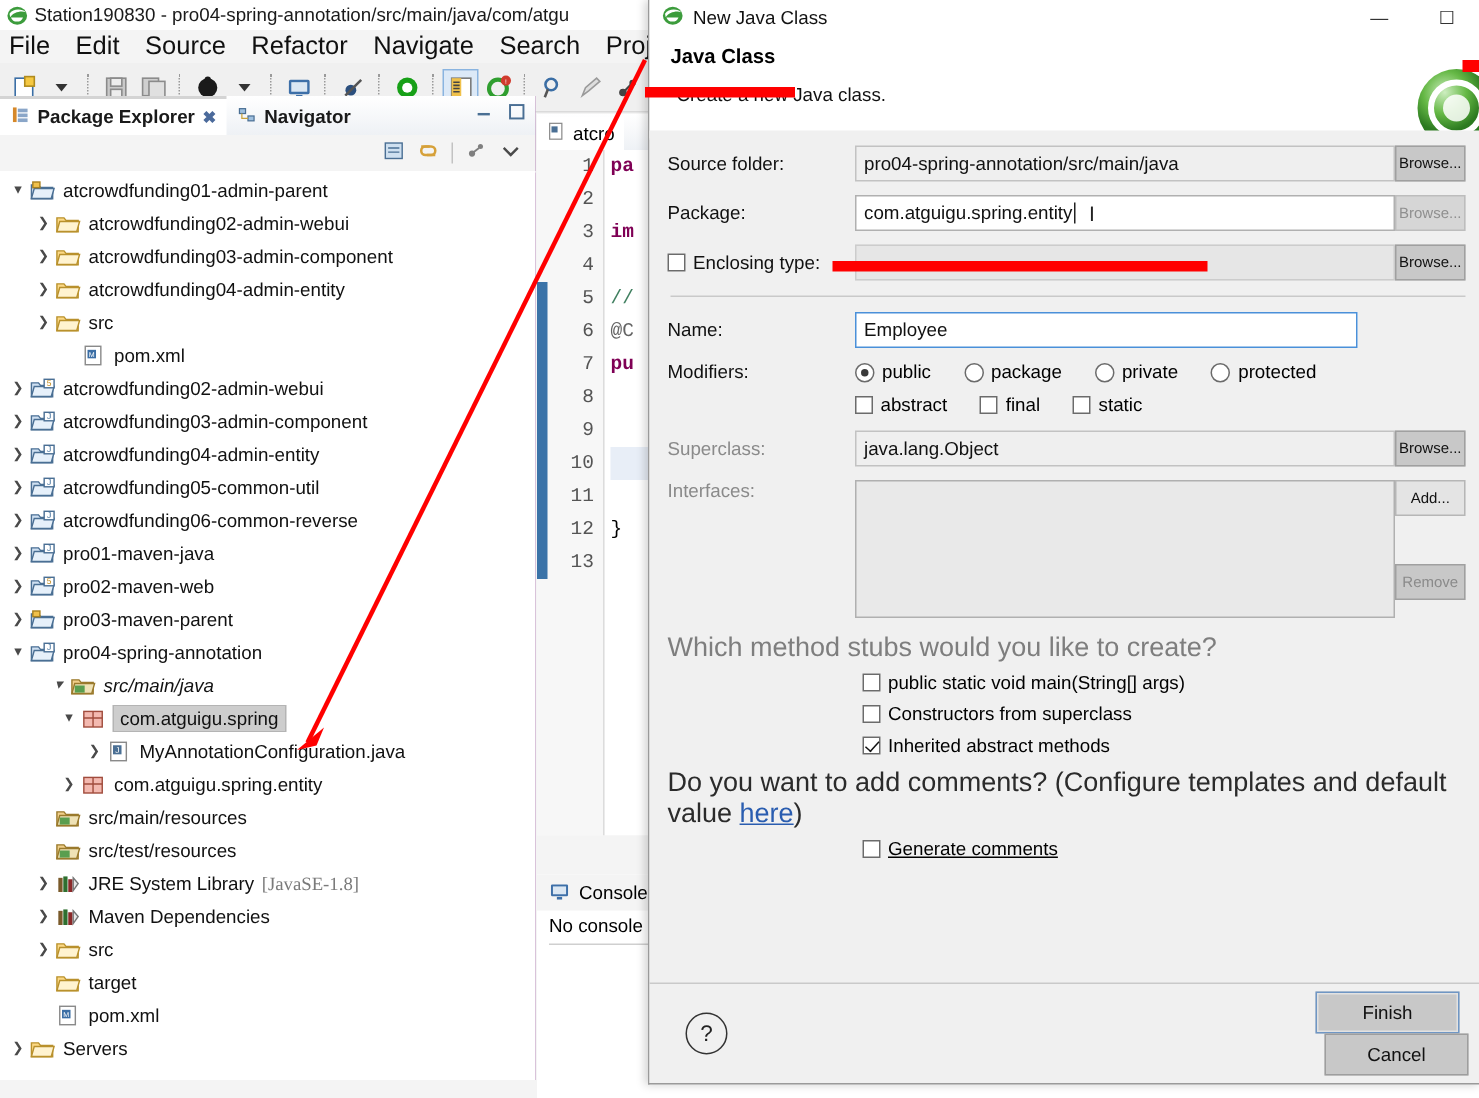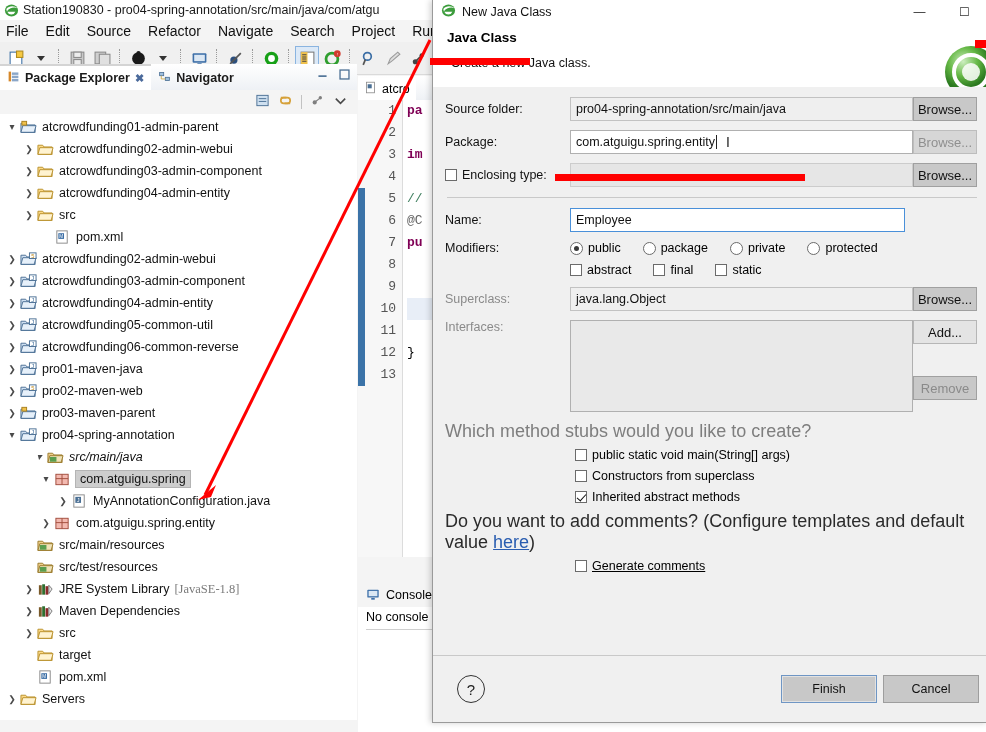--- a/index.html
+++ b/index.html
@@ -9,21 +9,21 @@
     background:#f0f0f0;
   }
   
   #ide{position:absolute;left:0;top:0;width:986px;height:732px;background:#f4f4f4;}
 
   .titlebar{height:20px;background:#ffffff;display:flex;align-items:center;padding-left:4px;border-bottom:0;}
   .tb-icon{width:15px;height:15px;margin-right:4px;flex:none;position:relative;}
   .tb-title{font-size:12.5px;color:#1a1a1a;white-space:nowrap;overflow:hidden;}
 
   .menubar{height:22px;background:#f4f4f4;display:flex;align-items:center;padding-left:6px;gap:17px;}
-  .menubar span{font-size:14px;color:#101010;white-space:nowrap;}
+  .menubar span{font-size:17px;color:#101010;white-space:nowrap;}
 
   .toolbar{height:32px;background:#f0f0f0;display:flex;align-items:center;padding-left:5px;gap:3px;border-bottom:1px solid #dadada;}
   .tbtn{width:22px;height:22px;display:inline-flex;align-items:center;justify-content:center;position:relative;}
   .tsep{width:1px;height:18px;border-left:1px dotted #9a9a9a;margin:0 3px;}
   .caret{width:0;height:0;border-left:4px solid transparent;border-right:4px solid transparent;border-top:5px solid #333;}
 
   
   .view{position:absolute;left:0;top:64px;width:357px;height:656px;background:#701a75;}
   .view-tabs{height:26px;display:flex;align-items:flex-end;position:relative;background:linear-gradient(#ffffff,#eef1f5);}
   .vtab{height:24px;display:flex;align-items:center;gap:5px;padding:0 7px;font-weight:bold;font-size:12.5px;color:#1a1a1a;white-space:nowrap;}
@@ -77,40 +77,40 @@
 
   .frow{display:flex;align-items:center;margin-bottom:9px;}
   .flabel{width:125px;flex:none;font-size:12.5px;color:#111;}
   .flabel.dimlbl{color:#8a8a8a;}
   .finput{flex:1;height:24px;border:1px solid #b0b0b0;background:#ffffff;display:flex;align-items:center;padding:0 5px;font-size:12.5px;color:#111;box-sizing:border-box;}
   .finput.readonly{background:#efefef;border:1px solid #c2c2c2;color:#111;}
   .finput.empty{background:#e6e6e6;border:1px solid #cccccc;}
   .finput.focus{border:1px solid #4a90d9;}
   .caretbar{display:inline-block;width:1px;height:14px;background:#222;margin:0 1px;}
   .ibeam{margin-left:8px;color:#222;font-size:14px;}
-  .btn{width:64px;height:24px;margin-left:0;flex:none;background:#c8c8c8;border:1px solid #a0a0a0;font-size:13px;display:flex;align-items:center;justify-content:center;color:#111;box-sizing:border-box;overflow:hidden;white-space:nowrap;}
+  .btn{width:47px;height:24px;margin-left:0;flex:none;background:#c8c8c8;border:1px solid #a0a0a0;font-size:10px;display:flex;align-items:center;justify-content:center;color:#111;box-sizing:border-box;overflow:hidden;white-space:nowrap;}
   .btn.soft{background:#d6d6d6;color:#8f8f8f;border-color:#bdbdbd;}
   .btn.light{background:#e4e4e4;color:#111;border-color:#b6b6b6;}
   .btn.dimtxt{color:#8a8a8a;}
   .cb{width:12px;height:12px;border:1px solid #6b6b6b;background:#fff;display:inline-block;flex:none;margin-right:5px;position:relative;box-sizing:border-box;}
   .cb.checked::after{content:"";position:absolute;left:3px;top:0px;width:4px;height:8px;border:solid #111;border-width:0 1.6px 1.6px 0;transform:rotate(42deg);}
   .rb{width:13px;height:13px;border:1px solid #6b6b6b;border-radius:50%;background:#fff;display:inline-block;flex:none;margin-right:5px;position:relative;box-sizing:border-box;}
   .rb.sel::after{content:"";position:absolute;left:3px;top:3px;width:5px;height:5px;border-radius:50%;background:#3a3a3a;}
   .hr{height:1px;background:#c9c9c9;margin:10px 0 10px 2px;}
   .modrow{display:flex;align-items:flex-start;font-size:12.5px;}
   .mod{display:flex;align-items:center;margin-right:22px;white-space:nowrap;}
   .ulc{text-decoration:underline;}
   .list-box{flex:1;height:92px;border:1px solid #b0b0b0;background:#e9e9e9;box-sizing:border-box;}
   .qtext{font-size:18px;color:#7e7e7e;margin:4px 0 6px 0;}
   .qtext.dark{color:#2b2b2b;}
   .stub{display:flex;align-items:center;margin-left:130px;margin-bottom:7px;font-size:12.5px;}
   .link{color:#2a5db0;text-decoration:underline;}
   .dlg-foot{position:absolute;left:0;bottom:0;right:0;height:66px;background:#f0f0f0;border-top:1px solid #c9c9c9;display:flex;align-items:center;padding:0 8px;}
   .helpbtn{width:26px;height:26px;border:1.6px solid #333;border-radius:50%;display:flex;align-items:center;justify-content:center;font-size:15px;color:#222;margin-left:16px;}
-  .footbtns{margin-left:auto;display:flex;}
+  .footbtns{margin-left:auto;display:flex;flex-direction:column;}
   .bigbtn{width:96px;height:28px;background:#c8c8c8;border:1px solid #9e9e9e;display:flex;align-items:center;justify-content:center;font-size:12.5px;color:#111;box-sizing:border-box;white-space:nowrap;overflow:hidden;}
   .bigbtn.primary{border:1px solid #6f96c4;box-shadow:inset 0 0 0 1px #e2e2e2;}
   .bigbtn.cancel{margin-left:6px;}
 
   
   #overlay{position:absolute;left:0;top:0;width:986px;height:732px;pointer-events:none;}
 </style>
 </head>
 <body>
 

